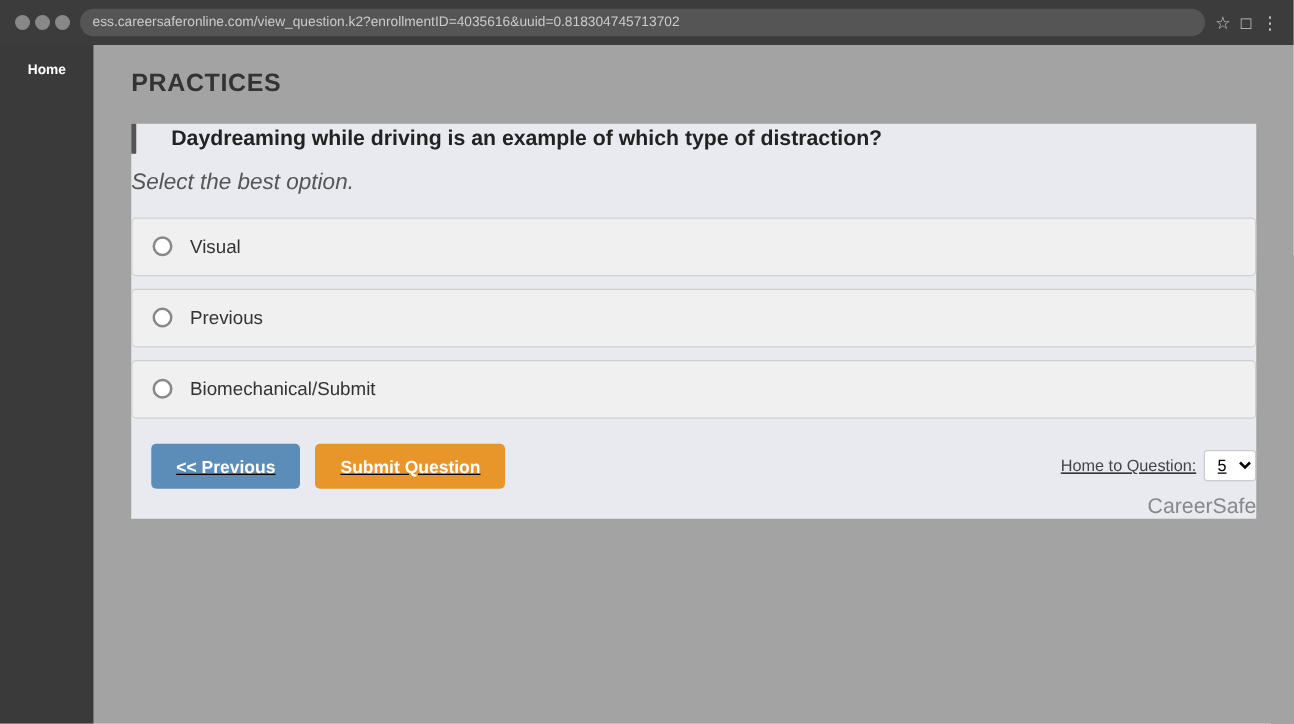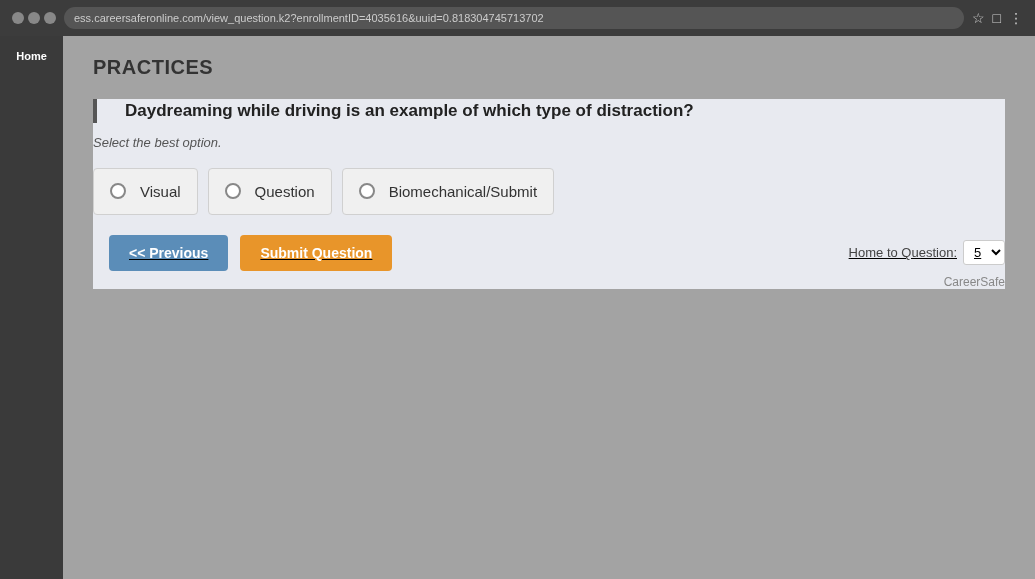--- a/index.html
+++ b/index.html
@@ -57,21 +57,21 @@
 
     
     .main-wrapper {
       flex: 1;
       display: flex;
       background: #e8eaf0;
     }
 
     
     .sidebar {
-      width: 63px;
+      width: 75px;
       background: #3a3a3a;
       display: flex;
       flex-direction: column;
     }
     .sidebar-item {
       padding: 14px 8px;
       color: #ccc;
       font-size: 11px;
       text-align: center;
       cursor: pointer;
@@ -108,30 +108,30 @@
     }
 
     .question-text {
       font-size: 17px;
       font-weight: bold;
       color: #222;
       line-height: 1.4;
     }
 
     .instruction-text {
-      font-size: 13px;
+      font-size: 18px;
       color: #555;
       font-style: italic;
       margin-bottom: 18px;
     }
 
     
     .options-list {
       display: flex;
-      flex-direction: row;
+      flex-direction: column;
       gap: 10px;
       margin-bottom: 20px;
     }
 
     .option-item {
       background: #f0f0f0;
       border: 1px solid #d0d0d0;
       border-radius: 4px;
       display: flex;
       align-items: center;
@@ -197,21 +197,21 @@
     .jump-select {
       border: 1px solid #ccc;
       border-radius: 3px;
       padding: 3px 6px;
       font-size: 13px;
       background: white;
     }
 
     .footer-logo {
       text-align: right;
-      font-size: 12px;
+      font-size: 17px;
       color: #888;
       margin-top: 4px;
     }
   </style>
 </head>
 <body>
 
 <div class="browser-bar">
   <div class="browser-controls">
     <div class="browser-dot"></div>
@@ -250,21 +250,21 @@
 
       <div class="options-list">
 
         <div class="option-item">
           <div class="radio-circle"></div>
           <span class="option-label">Visual</span>
         </div>
 
         <div class="option-item">
           <div class="radio-circle"></div>
-          <span class="option-label">Question</span>
+          <span class="option-label">Previous</span>
         </div>
 
         <div class="option-item">
           <div class="radio-circle"></div>
           <span class="option-label">Biomechanical/Submit</span>
         </div>
 
 
       </div>
 

